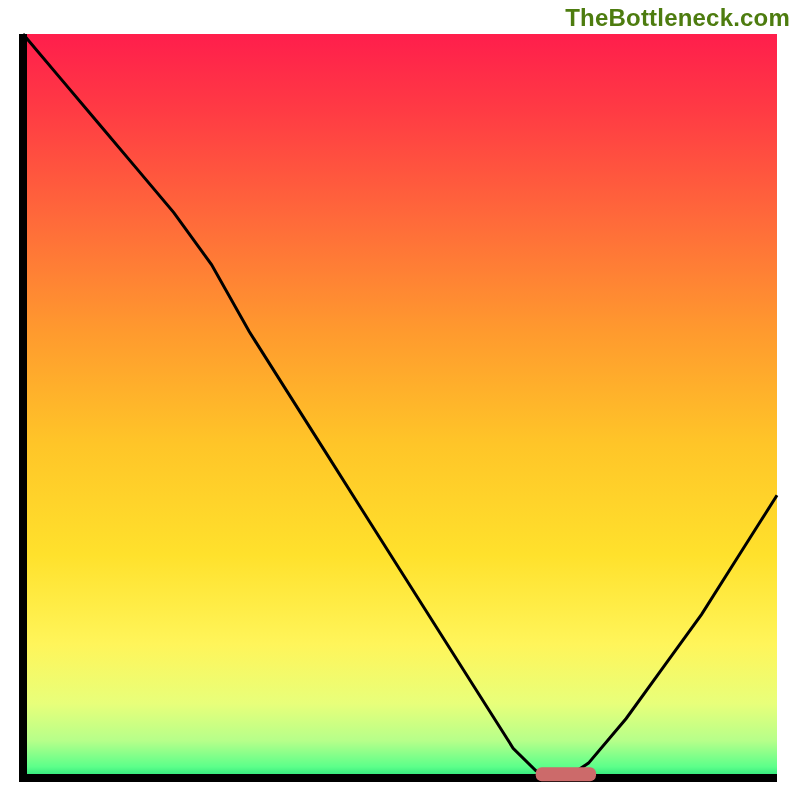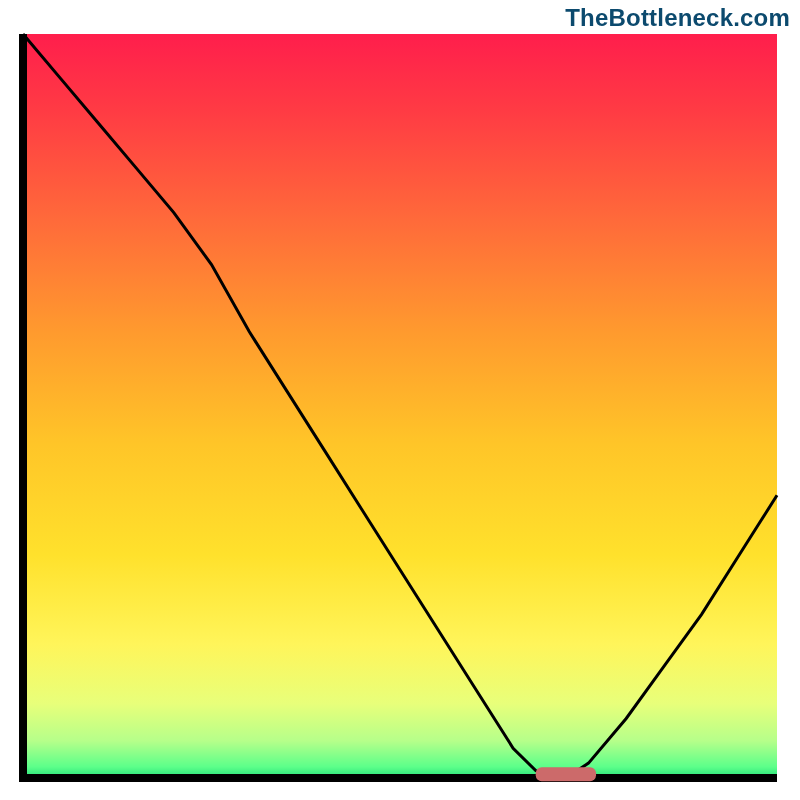--- a/index.html
+++ b/index.html
@@ -15,21 +15,21 @@
     position: relative;
     width: 800px;
     height: 800px;
   }
   .watermark {
     position: absolute;
     top: 4px;
     right: 10px;
     font-size: 24px;
     font-weight: 600;
-    color: #0c4a6e;
+    color: #4d7c0f;
     letter-spacing: 0.2px;
   }
   svg.chart {
     position: absolute;
     top: 30px;
     left: 15px;
     width: 770px;
     height: 760px;
   }
 </style>

